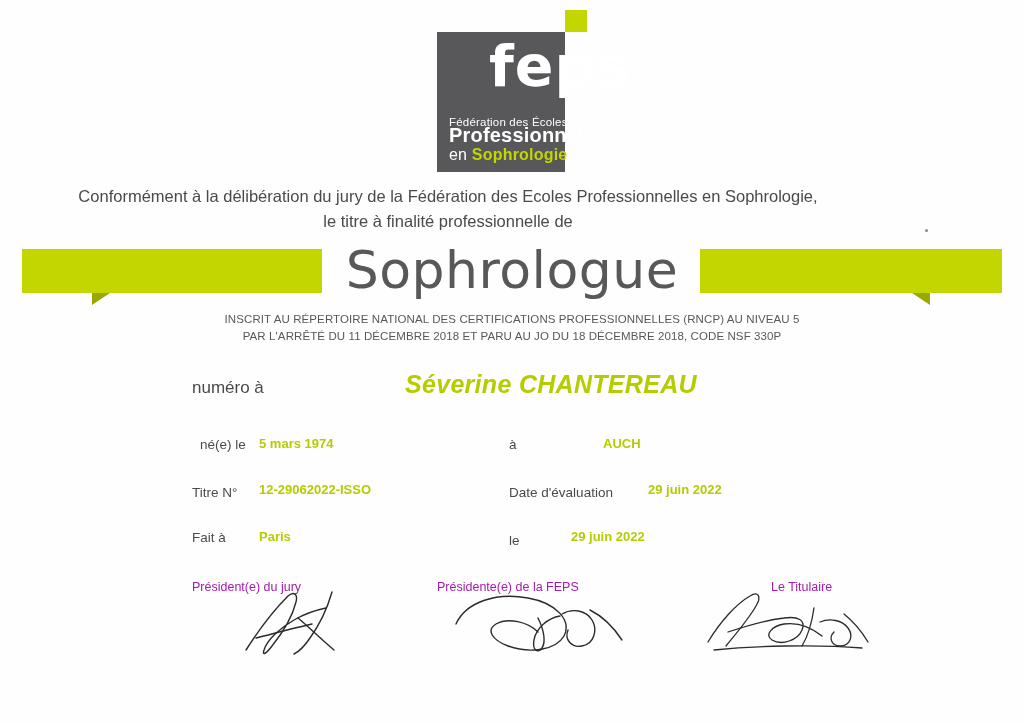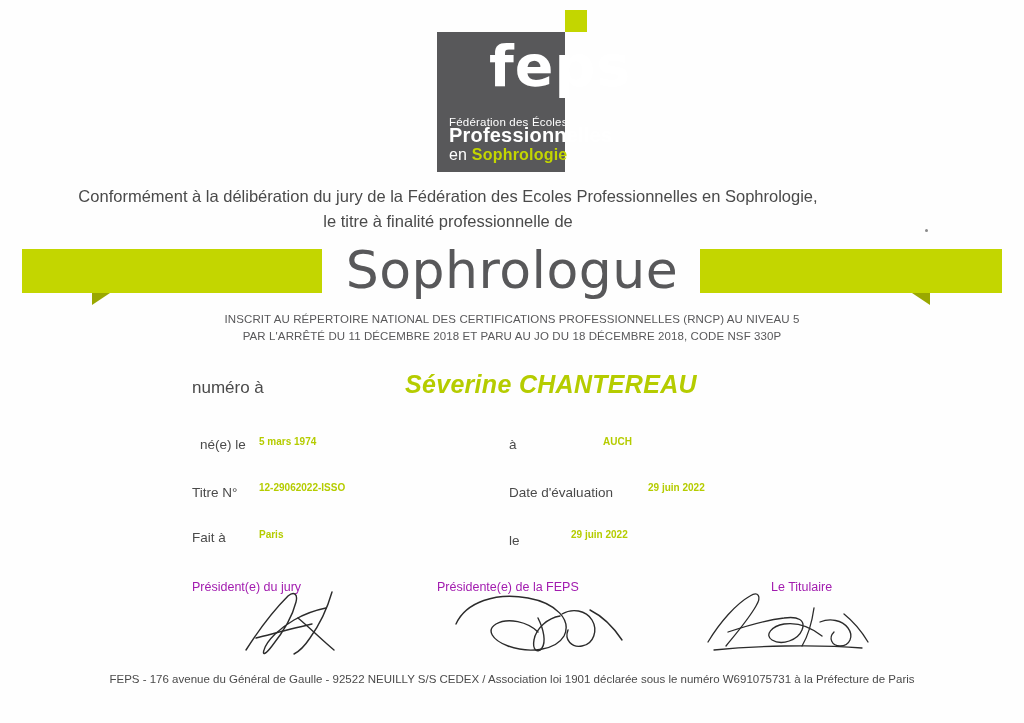--- a/index.html
+++ b/index.html
@@ -180,21 +180,21 @@
   }
 
   
   .field-label {
     position: absolute;
     font-size: 13.5px;
     color: #4a4a4a;
   }
   .field-value {
     position: absolute;
-    font-size: 10px;
+    font-size: 13px;
     font-weight: bold;
     color: #b5cc00;
   }
 
   .lbl-ne     { left: 192px; top: 437px; margin-left: 8px; }
   .val-ne     { left: 259px; top: 436px; }
   .lbl-a      { left: 509px; top: 437px; }
   .val-a      { left: 603px; top: 436px; }
 
   .lbl-titre  { left: 192px; top: 485px; }
@@ -329,15 +329,14 @@
     <g fill="none" stroke="#2b2b2b" stroke-width="1.3" stroke-linecap="round">
       <path d="M14 54 C26 34, 42 16, 56 8 C64 3, 68 8, 62 18 C54 32, 40 48, 32 58"></path>
       <path d="M34 44 C52 38, 72 32, 90 30 C104 28, 112 32, 108 42 C104 52, 88 58, 78 52 C70 47, 78 38, 90 36 C104 34, 118 40, 128 48"></path>
       <path d="M120 20 C118 34, 114 48, 108 58"></path>
       <path d="M126 34 C136 30, 148 32, 154 40 C160 48, 156 58, 146 58 C138 58, 134 50, 140 44"></path>
       <path d="M20 62 C60 58, 120 56, 168 60"></path>
       <path d="M150 26 C160 34, 168 44, 174 54"></path>
     </g>
   </svg>
 
-  <div class="footer">FEPS - 176 avenue du Général de Gaulle - 92522 NEUILLY S/S CEDEX / Association loi 1901 déclarée sous le numéro W691075731 à la Préfecture de Paris</div>
 
 </div>
 
 </body></html>

